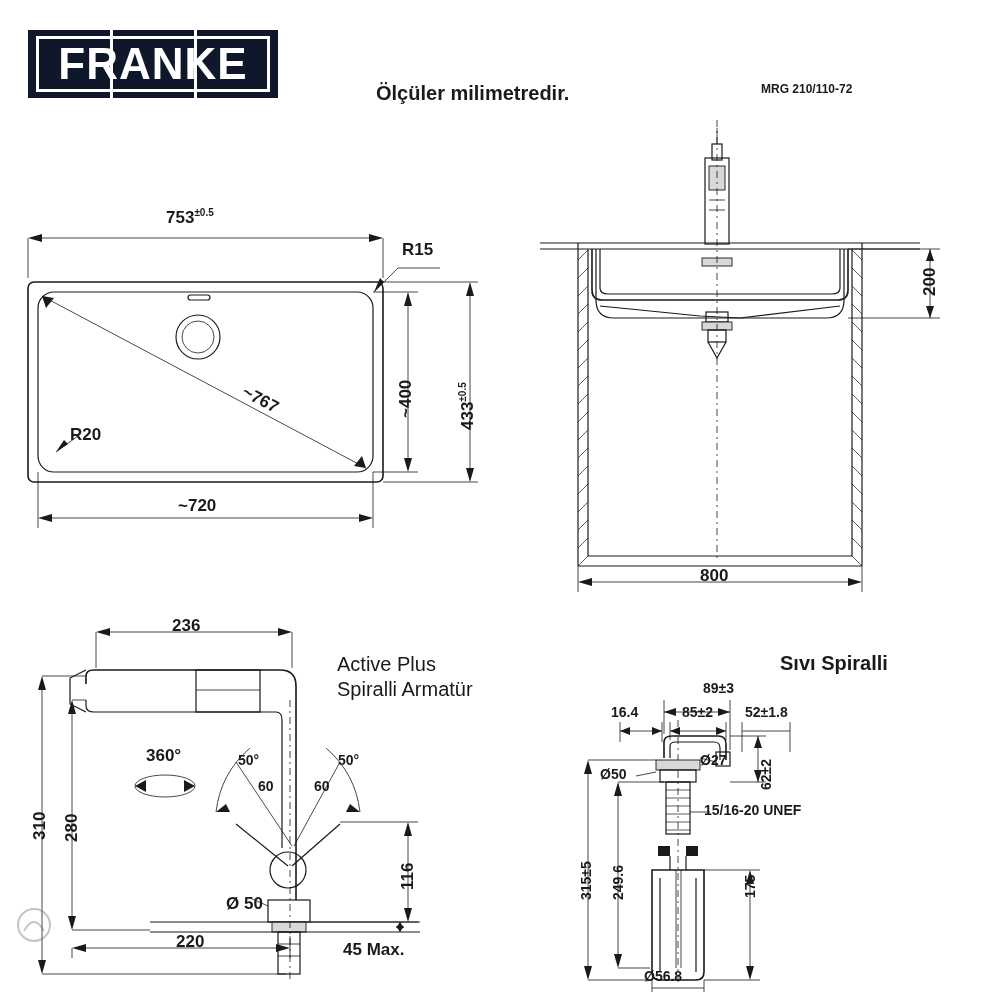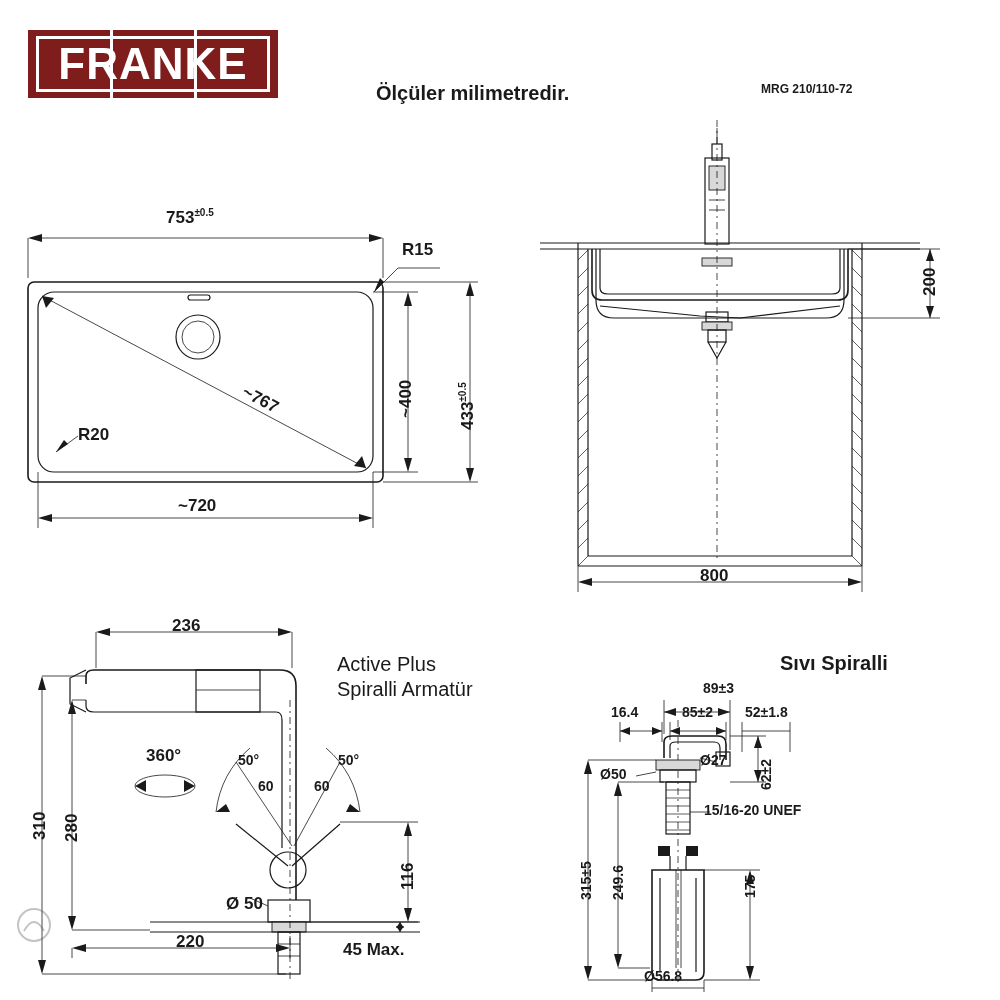--- a/index.html
+++ b/index.html
@@ -1,20 +1,20 @@
 <!DOCTYPE html>
 <html><head>
 <meta charset="utf-8">
 <style>
   html,body{margin:0;padding:0;background:#ffffff;}
   body{width:1000px;height:1000px;font-family:"Liberation Sans",sans-serif;color:#1a1a1a;position:relative;overflow:hidden;}
   .sheet{position:absolute;inset:0;}
   .lbl{position:absolute;font-family:"Liberation Sans",sans-serif;white-space:nowrap;}
   
-  #logo{position:absolute;left:28px;top:30px;width:250px;height:68px;background:#7f1d1d;}
+  #logo{position:absolute;left:28px;top:30px;width:250px;height:68px;background:#0f172a;}
   #logo .wordmark{position:absolute;inset:6px 8px;display:flex;align-items:center;justify-content:center;
     font-family:"Liberation Sans",sans-serif;font-weight:bold;font-size:44px;letter-spacing:1px;color:#ffffff;
     border:3px solid #ffffff;}
   #logo .bar{position:absolute;top:0;bottom:0;width:3px;background:#ffffff;}
   #title-measure{left:376px;top:82px;font-size:20px;font-weight:bold;}
   #title-model{left:761px;top:82px;font-size:12px;font-weight:bold;}
   
   .dim{font-size:17px;}
   .dim-s{font-size:14px;}
   .bold{font-weight:bold;}
@@ -328,21 +328,21 @@
 
     <line class="thin" x1="652" y1="980" x2="652" y2="992"></line>
     <line class="thin" x1="704" y1="980" x2="704" y2="992"></line>
     <line class="thin" x1="652" y1="988" x2="704" y2="988"></line>
   </svg>
 
   <div class="lbl dim bold" style="left:166px;top:208px;">
     <span>753</span><span class="sup">±0.5</span>
   </div>
   <div class="lbl dim bold" style="left:402px;top:240px;">R15</div>
-  <div class="lbl dim bold" style="left:78px;top:425px;">R20</div>
+  <div class="lbl dim bold" style="left:70px;top:425px;">R20</div>
   <div class="lbl dim bold" style="left:248px;top:382px;transform:rotate(28deg);transform-origin:left top;">~767</div>
   <div class="lbl dim bold" style="left:178px;top:496px;">~720</div>
   <div class="lbl dim bold vert" style="left:396px;top:418px;">~400</div>
   <div class="lbl dim bold vert" style="left:458px;top:430px;">
     <span></span><span>433</span><span class="sup">±0.5</span>
   </div>
 
   <div class="lbl dim bold vert" style="left:920px;top:296px;">200</div>
   <div class="lbl dim bold" style="left:700px;top:566px;">800</div>
 

